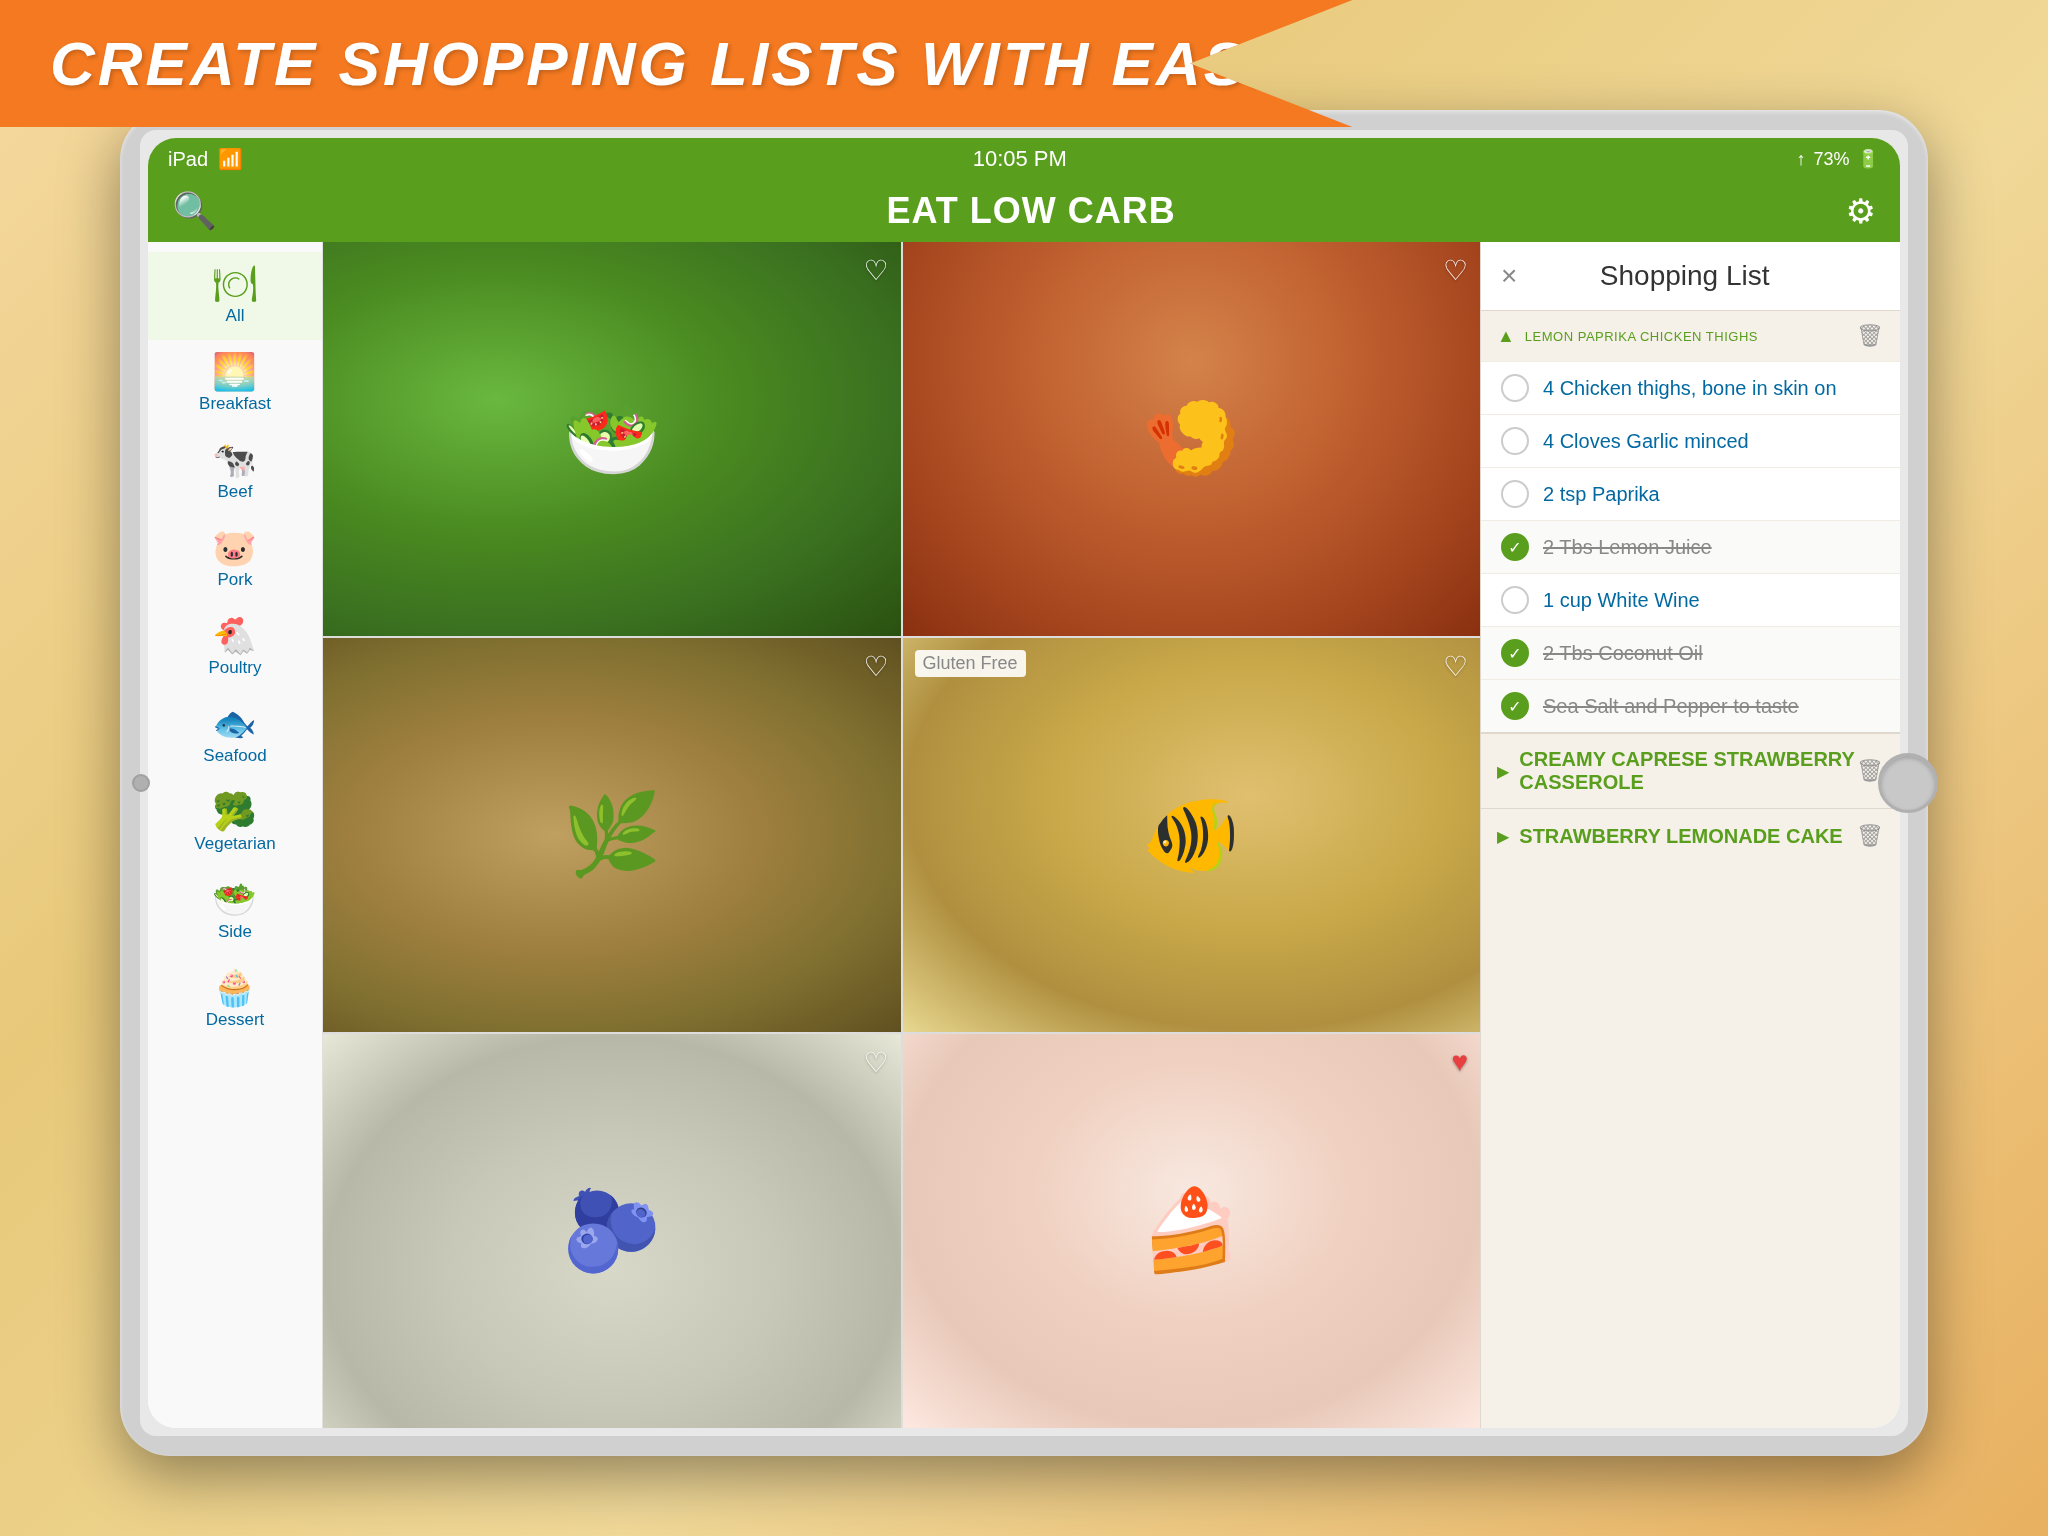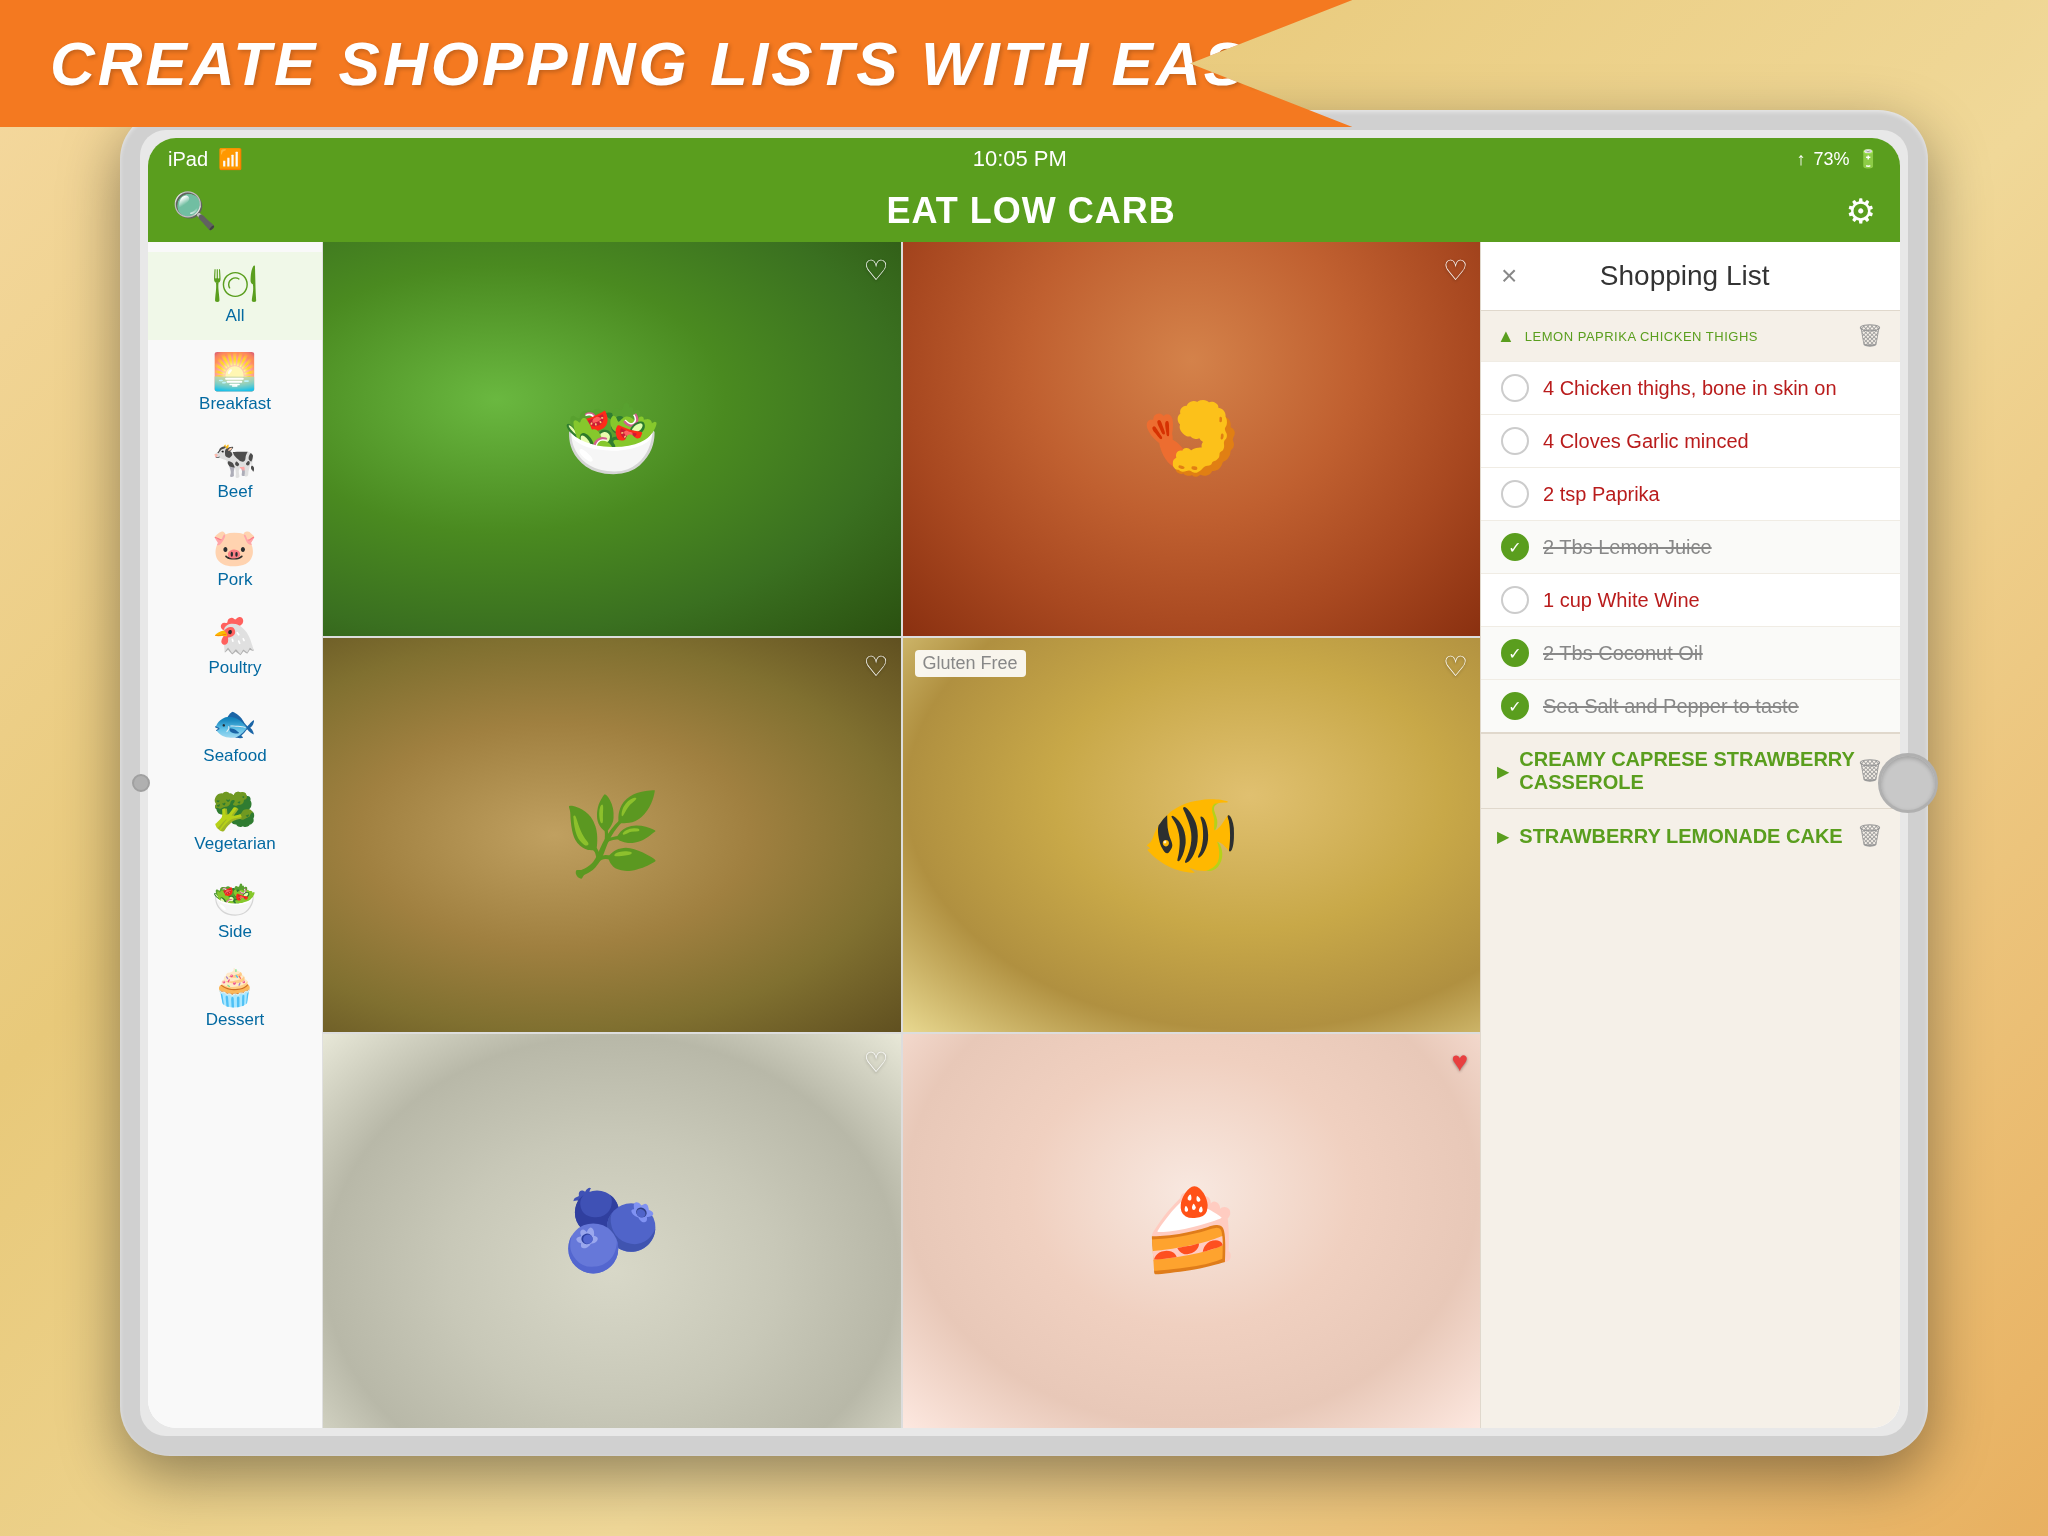--- a/index.html
+++ b/index.html
@@ -41,21 +41,21 @@
       left: 120px;
       right: 120px;
       bottom: 80px;
       background: #d0d0d0;
       border-radius: 50px;
       padding: 20px;
       box-shadow: 0 20px 60px rgba(0,0,0,0.4), inset 0 2px 4px rgba(255,255,255,0.5);
     }
     .ipad-inner {
       background: #e8e8e8;
-      border-radius: 26px;
+      border-radius: 16px;
       padding: 8px;
       height: 100%;
     }
     .ipad-screen {
       background: white;
       border-radius: 28px;
       overflow: hidden;
       height: 100%;
       display: flex;
       flex-direction: column;
@@ -264,21 +264,21 @@
       cursor: pointer;
     }
     .ingredient-checkbox.checked-box {
       background: #5a9e1e;
       border-color: #5a9e1e;
       color: white;
       font-size: 16px;
     }
     .ingredient-text {
       font-size: 20px;
-      color: #b91c1c;
+      color: #0369a1;
       flex: 1;
     }
     .ingredient-text.strikethrough {
       text-decoration: line-through;
       color: #888;
     }
 
     
     .recipe-group-simple {
       display: flex;

